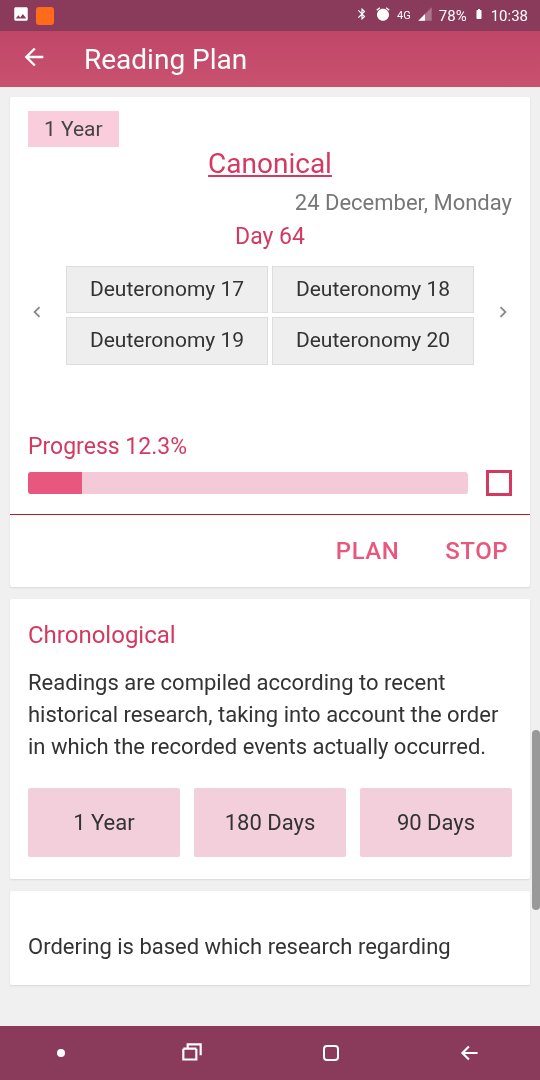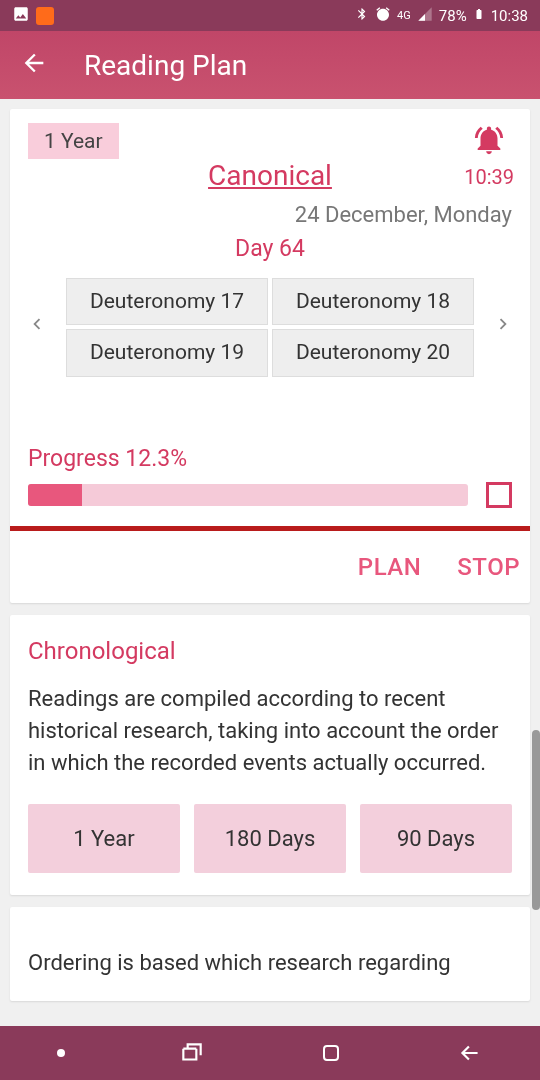--- a/index.html
+++ b/index.html
@@ -3,21 +3,21 @@
 <meta charset="utf-8">
 <style>
 * { margin: 0; padding: 0; box-sizing: border-box; font-family: -apple-system, Roboto, sans-serif; }
 body { width: 540px; height: 1080px; background: #f0f0f0; overflow: hidden; position: relative; }
 
 .status-bar { height: 31px; background: #8a3a5a; display: flex; align-items: center; padding: 0 12px; color: #fff; font-size: 16px; }
 .status-left { display: flex; gap: 6px; align-items: center; }
 .status-icon-box { width: 18px; height: 18px; border-radius: 3px; }
 .status-right { margin-left: auto; display: flex; align-items: center; gap: 6px; font-size: 15px; }
 
-.app-bar { height: 68px; background: linear-gradient(to bottom, #c04668, #c9526f); display: flex; align-items: center; padding: 0 20px; }
+.app-bar { height: 56px; background: linear-gradient(to bottom, #c04668, #c9526f); display: flex; align-items: center; padding: 0 20px; }
 .back-arrow { color: #fff; }
 .app-title { color: #fff; font-size: 28px; margin-left: 36px; font-weight: 400; }
 
 .content { padding: 10px; background: #f0f0f0; height: calc(100% - 31px - 74px - 54px); overflow-y: auto; }
 .scrollbar { position: absolute; right: 0; top: 730px; width: 8px; height: 180px; background: #999; border-radius: 4px; }
 
 .card { background: #fff; border-radius: 2px; margin-bottom: 12px; box-shadow: 0 1px 2px rgba(0,0,0,0.1); }
 
 .badge { background: #f9cddb; color: #444; padding: 6px 16px; font-size: 21px; display: inline-block; }
 .card-header { padding: 14px 18px 2px 18px; position: relative; }
@@ -32,21 +32,21 @@
 .reading-grid { flex: 1; display: grid; grid-template-columns: 1fr 1fr; gap: 4px; padding: 0 14px; }
 .reading-chip { background: #eee; border: 1px solid #ddd; text-align: center; padding: 8px 6px; font-size: 21px; color: #333; line-height: 1.4; }
 
 .progress-section { padding: 60px 18px 18px 18px; }
 .progress-label { color: #d43a61; font-size: 23px; }
 .progress-row { display: flex; align-items: center; margin-top: 10px; gap: 18px; }
 .progress-track { flex: 1; height: 22px; background: #f5cad8; border-radius: 3px; overflow: hidden; }
 .progress-fill { height: 100%; background: #e8577d; }
 .checkbox { width: 26px; height: 26px; border: 3px solid #d43a61; }
 
-.actions { border-top: 5px solid #b91c1c; display: flex; justify-content: flex-end; padding: 22px 10px; gap: 36px; }
+.actions { border-top: 1px solid #b91c1c; display: flex; justify-content: flex-end; padding: 22px 22px; gap: 46px; }
 .action-btn { color: #e8577d; font-size: 24px; font-weight: 500; letter-spacing: 0.5px; }
 
 .plan-card { padding: 22px 18px; }
 .plan-name { color: #d43a61; font-size: 24px; font-weight: 400; }
 .plan-desc { color: #333; font-size: 22px; line-height: 1.45; margin-top: 18px; }
 .duration-row { display: flex; gap: 14px; margin-top: 26px; }
 .duration-btn { flex: 1; background: #f3cfdc; color: #333; text-align: center; padding: 22px 4px; font-size: 22px; border-radius: 2px; }
 
 .nav-bar { position: absolute; bottom: 0; width: 100%; height: 54px; background: #8a3a5a; display: flex; align-items: center; justify-content: space-around; color: #fff; }
 .nav-item svg { display: block; }
@@ -99,28 +99,20 @@
       </svg>
   </span>
   <span class="app-title">Reading Plan</span>
 </div>
 
 <div class="content">
 
   <div class="card">
     <div class="card-header">
       <span class="badge">1 Year</span>
-      <div class="bell-area">
-        <span>
-          <svg width="34" height="34" viewBox="0 0 24 24" fill="#d43a61">
-              <path d="M7.58 4.08L6.15 2.65C3.75 4.48 2.17 7.3 2.03 10.5h2c.15-2.65 1.51-4.97 3.55-6.42zm12.39 6.42h2c-.15-3.2-1.73-6.02-4.12-7.85l-1.42 1.43c2.02 1.45 3.39 3.77 3.54 6.42zM18 11c0-3.07-1.64-5.64-4.5-6.32V4c0-.83-.67-1.5-1.5-1.5s-1.5.67-1.5 1.5v.68C7.63 5.36 6 7.92 6 11v5l-2 2v1h16v-1l-2-2v-5zm-6 11c1.1 0 2-.9 2-2h-4c0 1.1.9 2 2 2z"></path>
-            </svg>
-        </span>
-        <div class="bell-time">10:39</div>
-      </div>
       <div class="plan-title">Canonical</div>
       <div class="date-line">24 December, Monday</div>
       <div class="day-line">Day 64</div>
     </div>
 
     <div class="readings">
       <div class="nav-chev">
         <svg width="22" height="22" viewBox="0 0 24 24" fill="#888">
             <path d="M15.41 7.41L14 6l-6 6 6 6 1.41-1.41L10.83 12z"></path>
           </svg>

